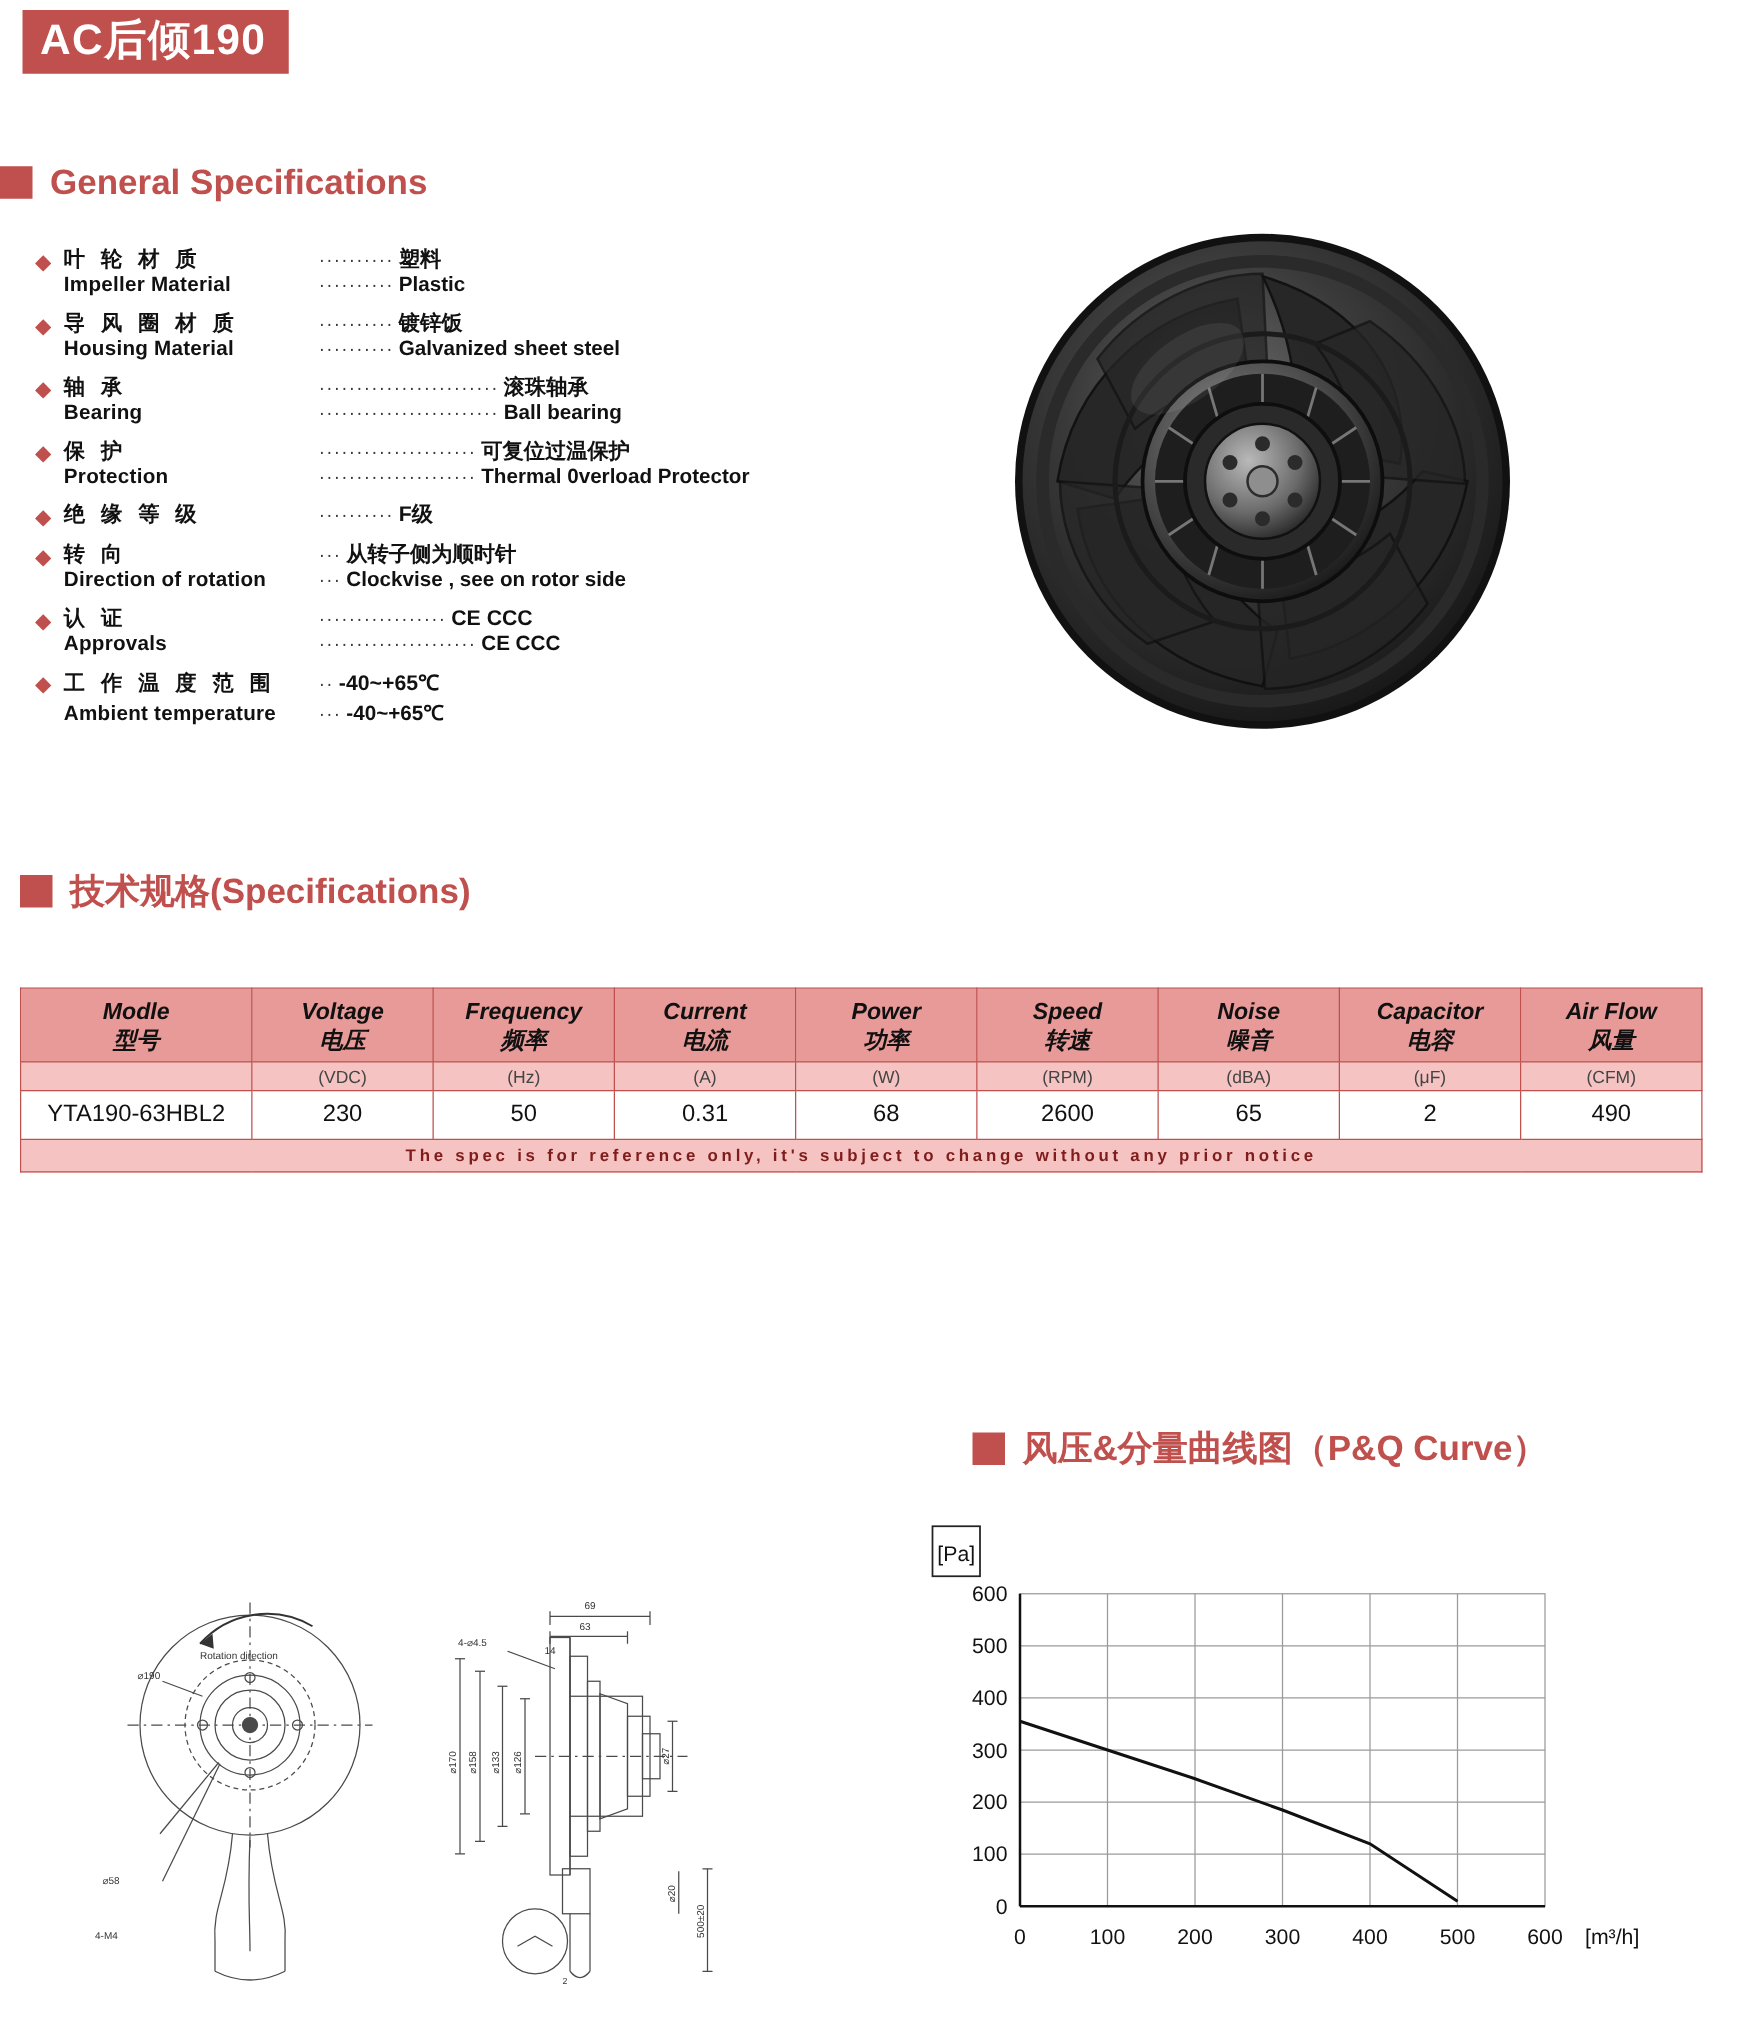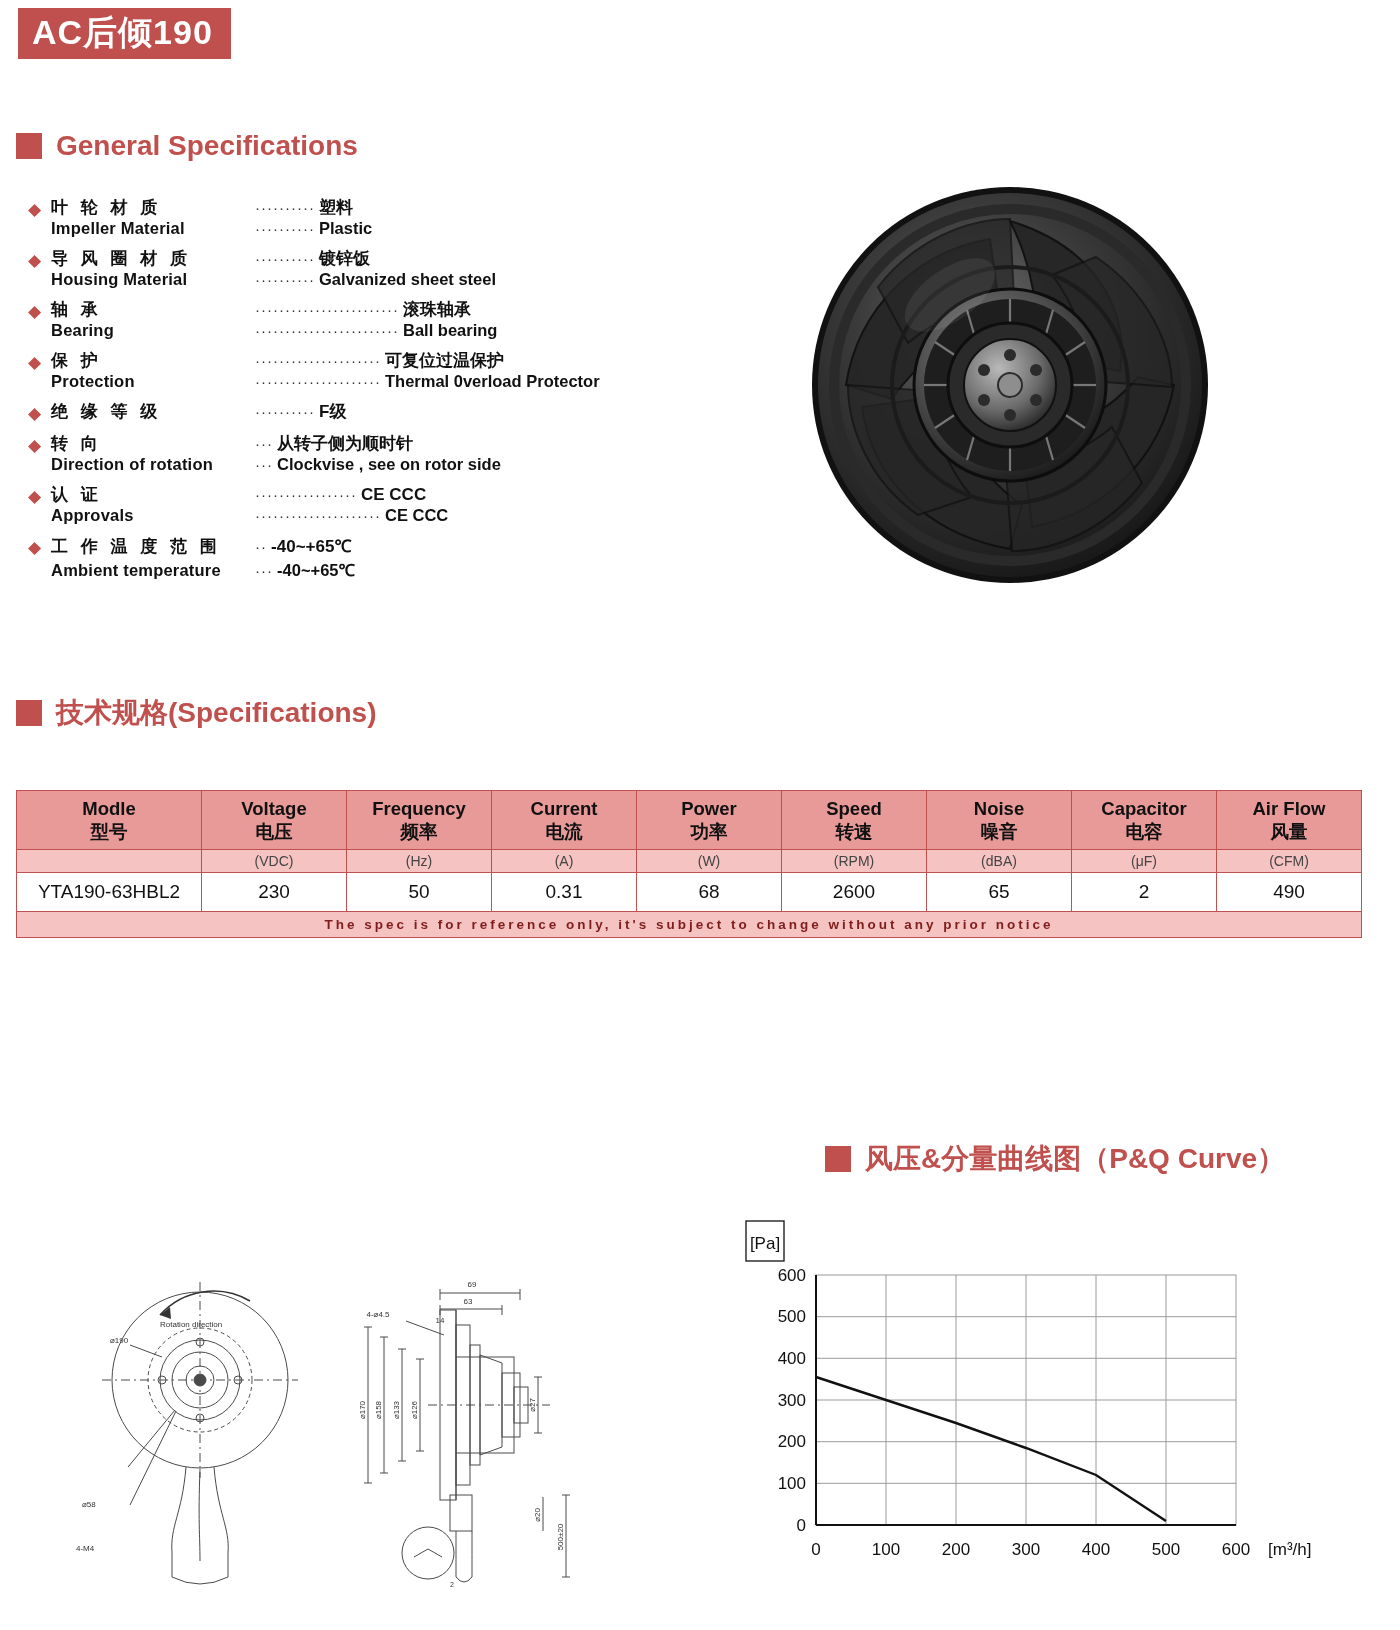--- a/index.html
+++ b/index.html
@@ -60,21 +60,21 @@
 
   
   .tbl{
     position:absolute;left:16px;top:790px;width:1318px;
     border-collapse:collapse;
     table-layout:fixed;
   }
   .tbl td,.tbl th{border:1px solid #c0504d;text-align:center;}
   .tbl thead th{
     background:#e79a98;color:#111;font-weight:bold;font-size:18.5px;
-    padding:6px 2px;line-height:1.25;
+    padding:6px 2px;line-height:1.25;font-style:italic;
   }
   .tbl .unit td{
     background:#f5c3c1;color:#444;font-size:14px;padding:3px 2px;
   }
   .tbl .data td{
     background:#ffffff;font-size:19px;padding:8px 2px;color:#111;
   }
   .tbl .note td{
     background:#f5c3c1;color:#7f1d1d;font-size:13.5px;letter-spacing:3px;
     padding:5px 4px;font-weight:bold;
@@ -89,21 +89,21 @@
   .tiny2{font-size:7px;font-family:"Liberation Sans",sans-serif;fill:#333;}
   .axlbl{font-size:17px;font-family:"Liberation Sans",sans-serif;fill:#111;}
 </style>
 </head>
 <body>
 
 <div class="page">
 
   <div class="title-banner">AC后倾190</div>
 
-  <div class="sec-head" style="left:16px;top:130px;">
+  <div class="sec-head" style="left:0;top:130px;">
     <span class="sec-mark"></span>
     <span class="sec-text">General Specifications</span>
   </div>
 
   <div class="spec-list">
 
     <div class="spec-row">
       <span class="diamond">◆</span>
       <div class="spec-body">
         <div class="spec-line">
@@ -372,21 +372,21 @@
         <td>2</td>
         <td>490</td>
       </tr>
       <tr class="note">
         <td colspan="9">The spec is for reference only, it's subject to change without any prior notice</td>
       </tr>
     </tbody>
   </table>
 
 
-  <div class="sec-head" style="left:778px;top:1140px;margin-left:47px;">
+  <div class="sec-head" style="left:778px;top:1140px;">
     <span class="sec-mark"></span>
     <span class="sec-text">风压&amp;分量曲线图（P&amp;Q Curve）</span>
   </div>
 
   <div class="draw-wrap">
     <svg width="700" height="400" viewBox="0 0 700 400">
       <g stroke="#4a4a4a" fill="none" stroke-width="1">
 
         <circle cx="190" cy="175" r="88"></circle>
         <circle cx="190" cy="175" r="52" stroke-dasharray="4 3"></circle>

